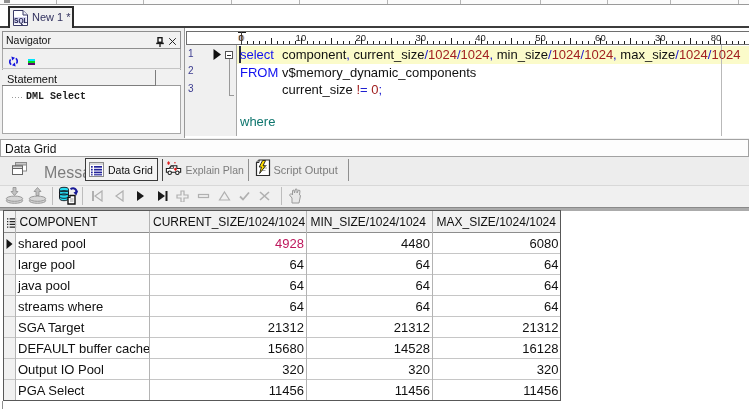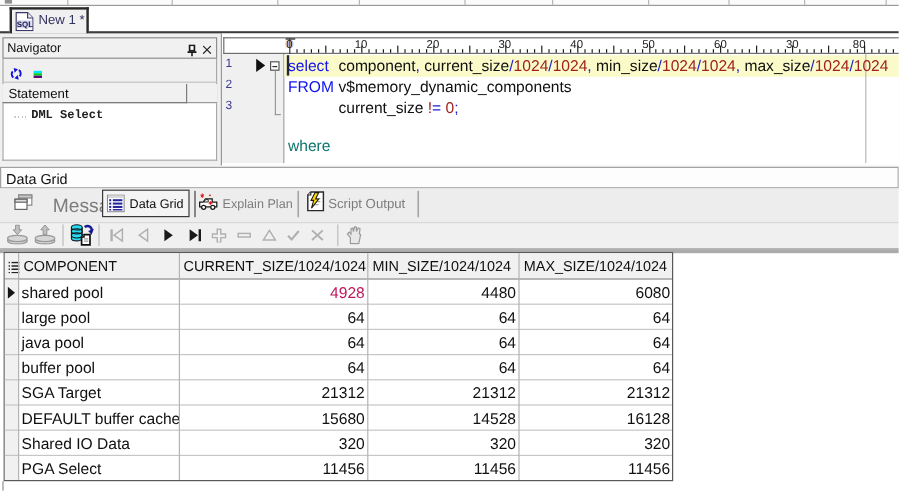--- a/index.html
+++ b/index.html
@@ -351,36 +351,36 @@
       <div class="abs" style="left:18px;top:257px;font-size:13px;color:#101010;">large pool</div>
       <div class="abs" style="left:152.5px;top:257px;width:151.5px;text-align:right;font-size:13px;color:#101010;">64</div>
       <div class="abs" style="left:310px;top:257px;width:120px;text-align:right;font-size:13px;color:#101010;">64</div>
       <div class="abs" style="left:436px;top:257px;width:122.5px;text-align:right;font-size:13px;color:#101010;">64</div>
       <div class="hline" style="left:3.5px;top:295px;width:556px;background:#c6c6c6;"></div>
       <div class="abs" style="left:18px;top:278px;font-size:13px;color:#101010;">java pool</div>
       <div class="abs" style="left:152.5px;top:278px;width:151.5px;text-align:right;font-size:13px;color:#101010;">64</div>
       <div class="abs" style="left:310px;top:278px;width:120px;text-align:right;font-size:13px;color:#101010;">64</div>
       <div class="abs" style="left:436px;top:278px;width:122.5px;text-align:right;font-size:13px;color:#101010;">64</div>
       <div class="hline" style="left:3.5px;top:316px;width:556px;background:#c6c6c6;"></div>
-      <div class="abs" style="left:18px;top:299px;font-size:13px;color:#101010;">buffer pool</div>
+      <div class="abs" style="left:18px;top:299px;font-size:13px;color:#101010;">streams where</div>
       <div class="abs" style="left:152.5px;top:299px;width:151.5px;text-align:right;font-size:13px;color:#101010;">64</div>
       <div class="abs" style="left:310px;top:299px;width:120px;text-align:right;font-size:13px;color:#101010;">64</div>
       <div class="abs" style="left:436px;top:299px;width:122.5px;text-align:right;font-size:13px;color:#101010;">64</div>
       <div class="hline" style="left:3.5px;top:337px;width:556px;background:#c6c6c6;"></div>
       <div class="abs" style="left:18px;top:320px;font-size:13px;color:#101010;">SGA Target</div>
       <div class="abs" style="left:152.5px;top:320px;width:151.5px;text-align:right;font-size:13px;color:#101010;">21312</div>
       <div class="abs" style="left:310px;top:320px;width:120px;text-align:right;font-size:13px;color:#101010;">21312</div>
       <div class="abs" style="left:436px;top:320px;width:122.5px;text-align:right;font-size:13px;color:#101010;">21312</div>
       <div class="hline" style="left:3.5px;top:358px;width:556px;background:#c6c6c6;"></div>
       <div class="abs" style="left:18px;top:341px;font-size:13px;color:#101010;">DEFAULT buffer cache</div>
       <div class="abs" style="left:152.5px;top:341px;width:151.5px;text-align:right;font-size:13px;color:#101010;">15680</div>
       <div class="abs" style="left:310px;top:341px;width:120px;text-align:right;font-size:13px;color:#101010;">14528</div>
       <div class="abs" style="left:436px;top:341px;width:122.5px;text-align:right;font-size:13px;color:#101010;">16128</div>
       <div class="hline" style="left:3.5px;top:379px;width:556px;background:#c6c6c6;"></div>
-      <div class="abs" style="left:18px;top:362px;font-size:13px;color:#101010;">Shared IO Data</div>
+      <div class="abs" style="left:18px;top:362px;font-size:13px;color:#101010;">Output IO Pool</div>
       <div class="abs" style="left:152.5px;top:362px;width:151.5px;text-align:right;font-size:13px;color:#101010;">320</div>
       <div class="abs" style="left:310px;top:362px;width:120px;text-align:right;font-size:13px;color:#101010;">320</div>
       <div class="abs" style="left:436px;top:362px;width:122.5px;text-align:right;font-size:13px;color:#101010;">320</div>
       <div class="abs" style="left:18px;top:383px;font-size:13px;color:#101010;">PGA Select</div>
       <div class="abs" style="left:152.5px;top:383px;width:151.5px;text-align:right;font-size:13px;color:#101010;">11456</div>
       <div class="abs" style="left:310px;top:383px;width:120px;text-align:right;font-size:13px;color:#101010;">11456</div>
       <div class="abs" style="left:436px;top:383px;width:122.5px;text-align:right;font-size:13px;color:#101010;">11456</div>
       <div class="vline" style="left:15px;top:211px;height:189px;background:#b4b4b4;"></div>
       <div class="vline" style="left:148.5px;top:211px;height:189px;background:#b4b4b4;"></div>
       <div class="vline" style="left:306px;top:211px;height:189px;background:#b4b4b4;"></div>

